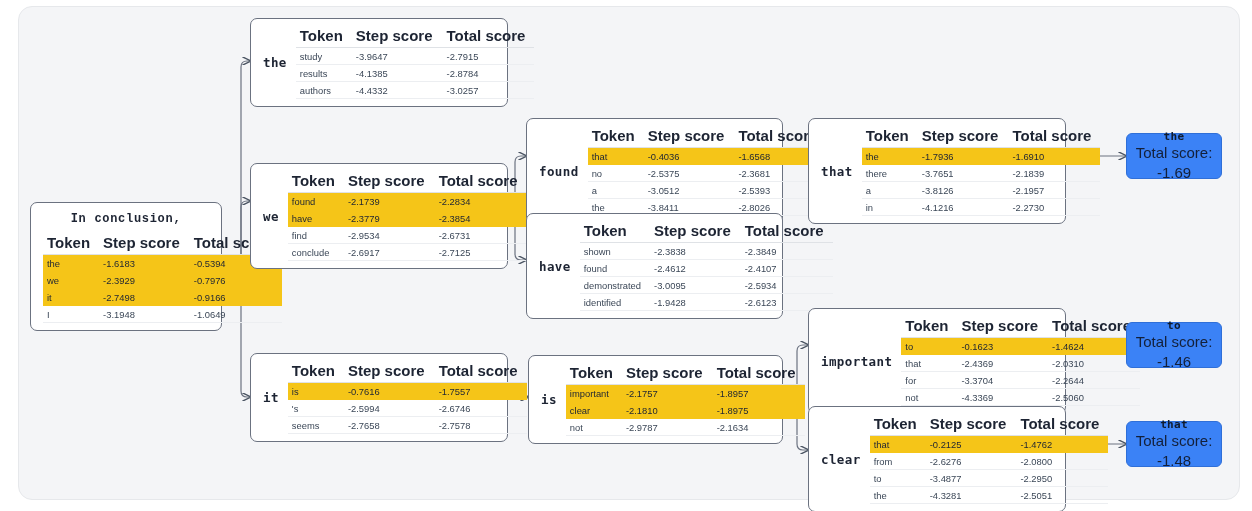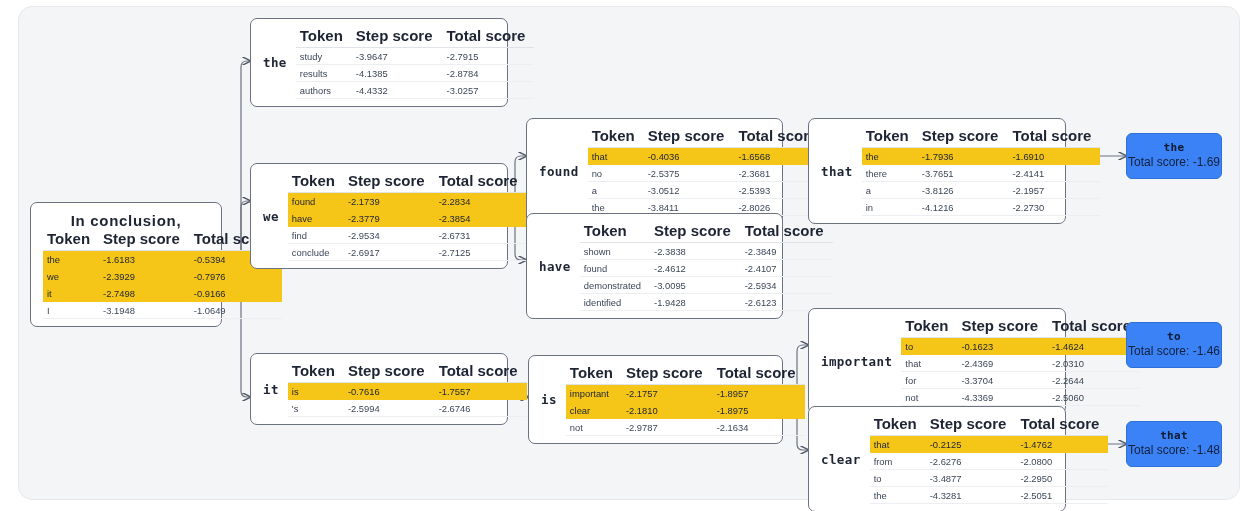--- a/index.html
+++ b/index.html
@@ -53,27 +53,27 @@
     white-space: nowrap;
     flex: 0 0 auto;
     padding-right: 9px;
   }
   .node.root {
     flex-direction: column;
     align-items: stretch;
     padding: 9px 12px 7px 12px;
   }
   .root-title {
-    font-family: Liberation Sans, sans-serif;
-    font-size: 15px;
+    font-family: Liberation Mono, monospace;
+    font-size: 12px;
     font-weight: 700;
     color: #1d2433;
     text-align: center;
     letter-spacing: 0.7px;
-    margin-bottom: 0;
+    margin-bottom: 7px;
     white-space: nowrap;
   }
   
   table.tok {
     border-collapse: collapse;
     font-size: 9.4px;
     color: #2b3545;
     margin-left: auto;
   }
   table.tok th {
@@ -113,21 +113,21 @@
     text-align: center;
   }
   .leaf-token {
     font-family: "DejaVu Sans Mono", monospace;
     font-size: 11px;
     font-weight: 700;
     letter-spacing: 0.3px;
     line-height: 1.25;
   }
   .leaf-score {
-    font-size: 12px;
+    font-size: 15px;
     line-height: 1.3;
     color: #13203a;
   }
 </style>
 </head>
 <body>
 
 <div id="canvas">
 
   <div id="outer-frame"></div>
@@ -344,21 +344,21 @@
           </thead>
           <tbody>
             <tr class="hl">
               <td>the</td>
               <td class="col-step">-1.7936</td>
               <td>-1.6910</td>
             </tr>
             <tr>
               <td>there</td>
               <td class="col-step">-3.7651</td>
-              <td>-2.4141</td>
+              <td>-2.1839</td>
             </tr>
             <tr>
               <td>a</td>
               <td class="col-step">-3.8126</td>
               <td>-2.1957</td>
             </tr>
             <tr>
               <td>in</td>
               <td class="col-step">-4.1216</td>
               <td>-2.2730</td>
@@ -379,20 +379,25 @@
           <tbody>
             <tr class="hl">
               <td>is</td>
               <td class="col-step">-0.7616</td>
               <td>-1.7557</td>
             </tr>
             <tr>
               <td>'s</td>
               <td class="col-step">-2.5994</td>
               <td>-2.6746</td>
+            </tr>
+            <tr>
+              <td>seems</td>
+              <td class="col-step">-2.7658</td>
+              <td>-2.7578</td>
             </tr>
           </tbody>
         </table>
       </div>
       <div class="node" style="left: 528px; top: 355px; width: 255px;">
         <div class="node-label">is</div>
         <table class="tok">
           <thead>
             <tr>
               <th>Token</th>

